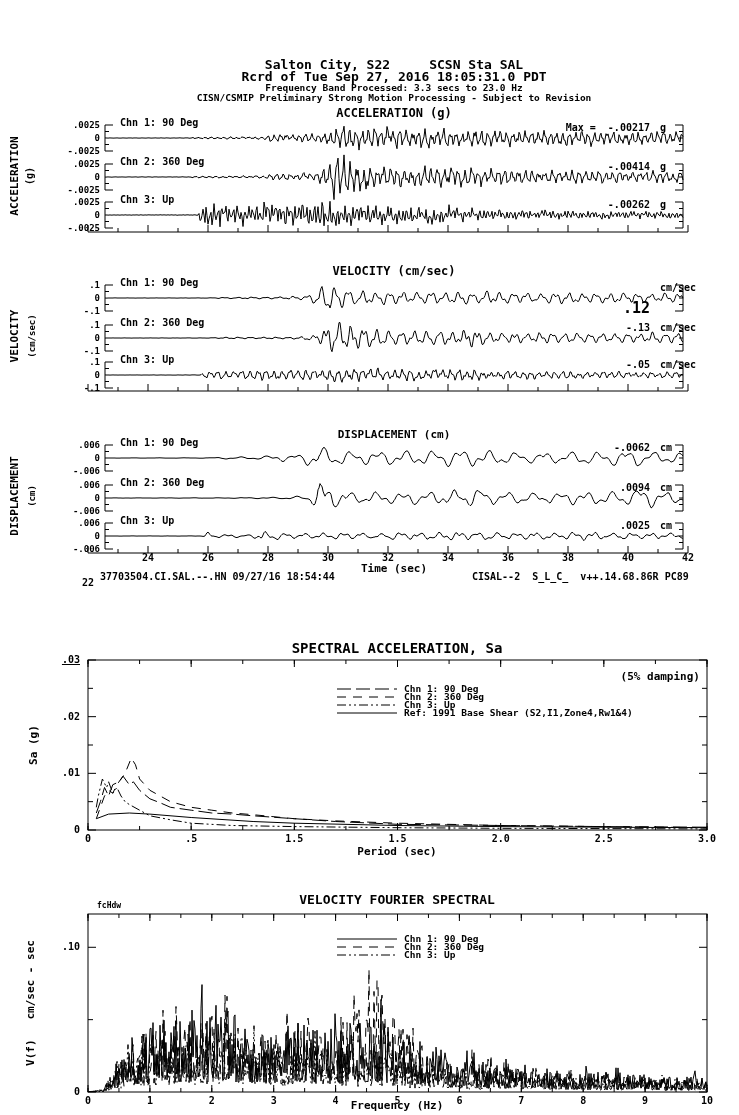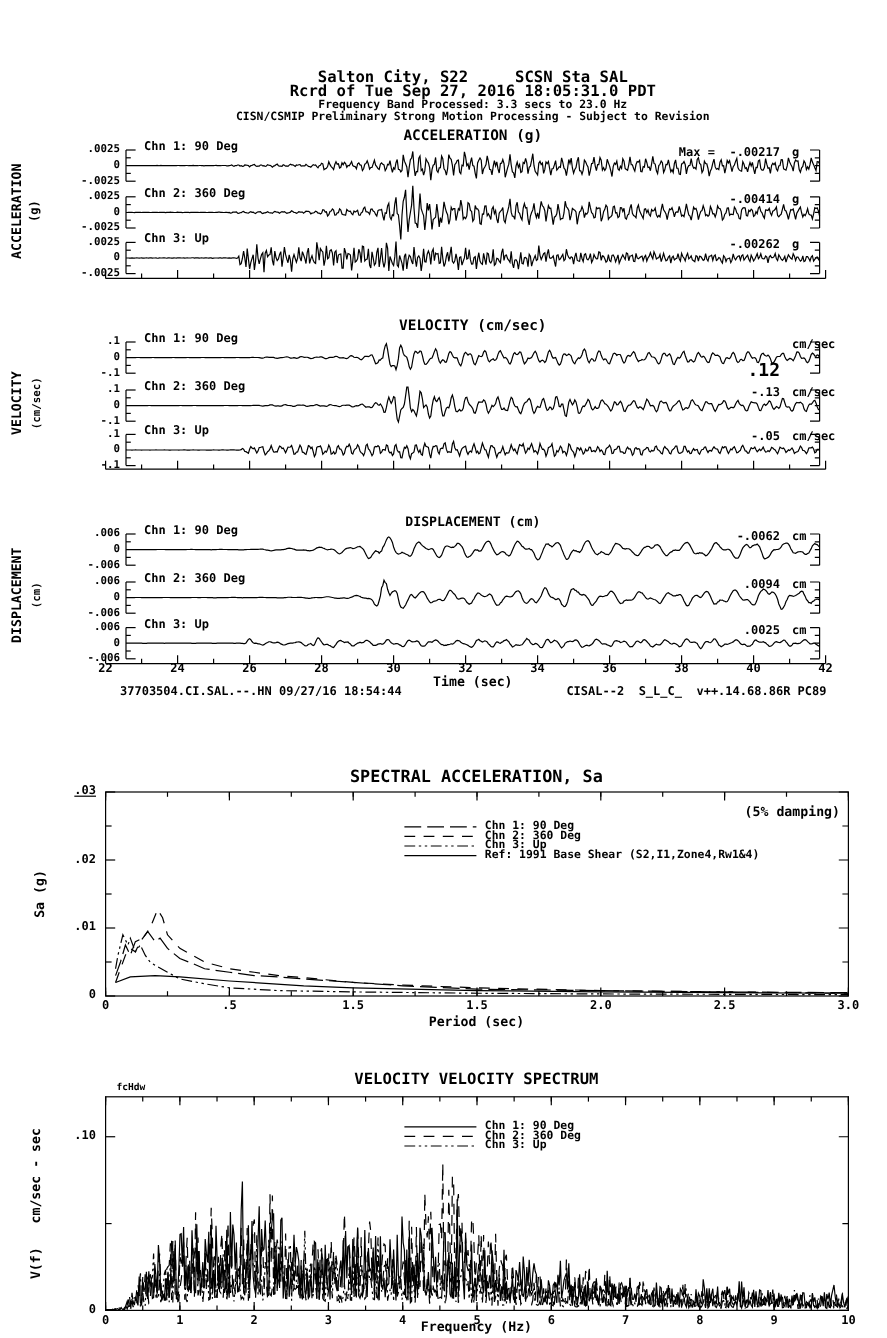--- a/index.html
+++ b/index.html
@@ -352,21 +352,21 @@
 
   <div class="lbl ctr b" style="left:394px;top:563px;font-size:11px;">Time (sec)</div>
   <div class="lbl b" style="left:100px;top:572px;font-size:10px;">37703504.CI.SAL.--.HN 09/27/16 18:54:44</div>
   <div class="lbl b" style="left:472px;top:572px;font-size:10px;">CISAL--2  S_L_C_  v++.14.68.86R PC89</div>
 
   <div class="lbl ctr b" style="left:397px;top:641px;font-size:14px;">SPECTRAL ACCELERATION, Sa</div>
   <div class="lbl rt b" style="left:700px;top:671px;font-size:11px;">(5% damping)</div>
   <div class="lbl rot b" style="left:33px;top:745px;font-size:11px;">Sa (g)</div>
   <div class="lbl ctr b" style="left:397px;top:846px;font-size:11px;">Period (sec)</div>
 
-  <div class="lbl ctr b" style="left:397px;top:893px;font-size:13px;">VELOCITY VELOCITY SPECTRUM</div>
+  <div class="lbl ctr b" style="left:397px;top:893px;font-size:13px;">VELOCITY FOURIER SPECTRAL</div>
   <div class="lbl b" style="left:97px;top:902px;font-size:8px;">fcHdw</div>
   <div class="lbl rot b" style="left:30px;top:1003px;font-size:11px;">V(f)   cm/sec - sec</div>
   <div class="lbl ctr b" style="left:397px;top:1100px;font-size:11px;">Frequency (Hz)</div>
 
 <div class="lbl b rt" style="left: 100px; top: 120.5px; font-size: 9px;">.0025</div>
     <div class="lbl b rt" style="left: 100px; top: 133.5px; font-size: 9px;">0</div>
     <div class="lbl b rt" style="left: 100px; top: 146.5px; font-size: 9px;">-.0025</div>
     <div class="lbl b" style="left: 120px; top: 118px; font-size: 10px;">Chn 1: 90 Deg</div>
     <div class="lbl b rt" style="left: 650px; top: 123px; font-size: 10px;">Max =  -.00217</div>
     <div class="lbl b" style="left: 660px; top: 123px; font-size: 10px;">g</div>
@@ -411,21 +411,21 @@
     <div class="lbl b rt" style="left: 100px; top: 506.5px; font-size: 9px;">-.006</div>
     <div class="lbl b" style="left: 120px; top: 478px; font-size: 10px;">Chn 2: 360 Deg</div>
     <div class="lbl b rt" style="left: 650px; top: 483px; font-size: 10px;">.0094</div>
     <div class="lbl b" style="left: 660px; top: 483px; font-size: 10px;">cm</div>
     <div class="lbl b rt" style="left: 100px; top: 518.5px; font-size: 9px;">.006</div>
     <div class="lbl b rt" style="left: 100px; top: 531.5px; font-size: 9px;">0</div>
     <div class="lbl b rt" style="left: 100px; top: 544.5px; font-size: 9px;">-.006</div>
     <div class="lbl b" style="left: 120px; top: 516px; font-size: 10px;">Chn 3: Up</div>
     <div class="lbl b rt" style="left: 650px; top: 521px; font-size: 10px;">.0025</div>
     <div class="lbl b" style="left: 660px; top: 521px; font-size: 10px;">cm</div>
-    <div class="lbl b ctr" style="left: 88px; top: 553px; font-size: 10px;">22</div>
+    <div class="lbl b ctr" style="left: 88px; top: 578px; font-size: 10px;">22</div>
     <div class="lbl b ctr" style="left: 148px; top: 553px; font-size: 10px;">24</div>
     <div class="lbl b ctr" style="left: 208px; top: 553px; font-size: 10px;">26</div>
     <div class="lbl b ctr" style="left: 268px; top: 553px; font-size: 10px;">28</div>
     <div class="lbl b ctr" style="left: 328px; top: 553px; font-size: 10px;">30</div>
     <div class="lbl b ctr" style="left: 388px; top: 553px; font-size: 10px;">32</div>
     <div class="lbl b ctr" style="left: 448px; top: 553px; font-size: 10px;">34</div>
     <div class="lbl b ctr" style="left: 508px; top: 553px; font-size: 10px;">36</div>
     <div class="lbl b ctr" style="left: 568px; top: 553px; font-size: 10px;">38</div>
     <div class="lbl b ctr" style="left: 628px; top: 553px; font-size: 10px;">40</div>
     <div class="lbl b ctr" style="left: 688px; top: 553px; font-size: 10px;">42</div>

